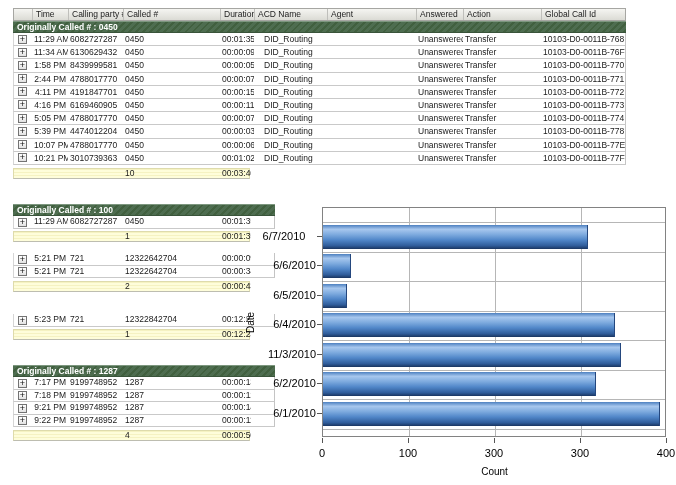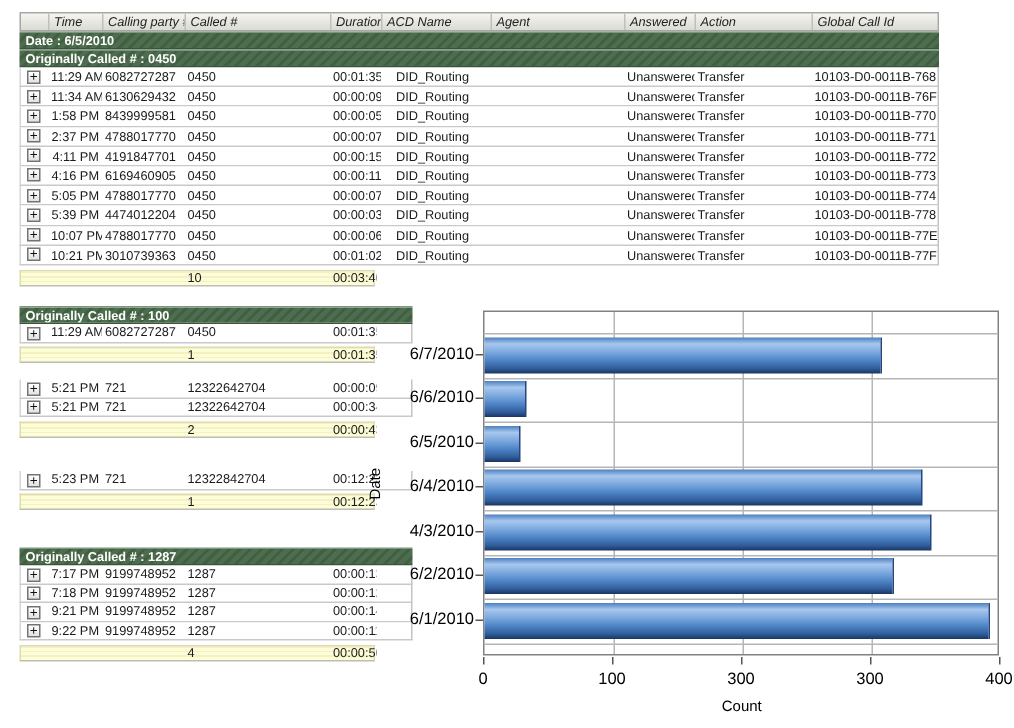--- a/index.html
+++ b/index.html
@@ -8,21 +8,21 @@
   :root{
     --cols-main:18px 36px 55px 97px 34px 73px 89px 47px 78px 86px;
     --cols-sub:18px 36px 55px 97px 31px;
   }
   *{box-sizing:border-box;}
 
   
   #main-table{position:absolute;left:13px;top:8px;width:613px;}
   .thead{display:grid;grid-template-columns:var(--cols-main);height:13px;
          background:linear-gradient(#f5f5f1,#dbdbd5);
-         border:1px solid #a6a6a2;font-size:8.5px;font-style:italic;line-height:11px;}
+         border:1px solid #a6a6a2;font-size:8.5px;line-height:11px;}
   .th{padding:0 0 0 3px;border-left:1px solid #bfbfbb;overflow:hidden;white-space:nowrap;color:#222;}
   .th:first-child{border-left:none;}
   .band{height:12px;line-height:11px;color:#fff;font-weight:bold;font-size:8.5px;
         padding-left:4px;overflow:hidden;white-space:nowrap;
         background:repeating-linear-gradient(135deg,#4e6d50 0 3px,#41603f 3px 5px);
         border-top:1px solid #7d977f;border-bottom:1px solid #39543a;}
   .trow{display:grid;grid-template-columns:var(--cols-main);height:13.2px;background:#fff;
         border-bottom:1px solid #c9c9c9;border-left:1px solid #d6d6d6;border-right:1px solid #c4c4c4;
         font-size:8.5px;line-height:12px;}
   .subrow{display:grid;grid-template-columns:var(--cols-sub);height:12.5px;background:#fff;
@@ -66,21 +66,20 @@
         <div class="th">Time</div>
         <div class="th">Calling party #</div>
         <div class="th">Called #</div>
         <div class="th">Duration</div>
         <div class="th">ACD Name</div>
         <div class="th">Agent</div>
         <div class="th">Answered</div>
         <div class="th">Action</div>
         <div class="th">Global Call Id</div>
       </div>
-    <div class="band">Date : 6/5/2010</div>
     <div class="band">Originally Called # : 0450</div>
     <div id="main-rows">
         <div class="trow">
           <div class="td">
             <div class="expand">+</div>
           </div>
           <div class="td t-right">11:29 AM</div>
           <div class="td">6082727287</div>
           <div class="td">0450</div>
           <div class="td t-right">00:01:35</div>
@@ -115,21 +114,21 @@
           <div class="td c-acd">DID_Routing</div>
           <div class="td"></div>
           <div class="td">Unanswered</div>
           <div class="td">Transfer</div>
           <div class="td">10103-D0-0011B-770</div>
         </div>
         <div class="trow">
           <div class="td">
             <div class="expand">+</div>
           </div>
-          <div class="td t-right">2:37 PM</div>
+          <div class="td t-right">2:44 PM</div>
           <div class="td">4788017770</div>
           <div class="td">0450</div>
           <div class="td t-right">00:00:07</div>
           <div class="td c-acd">DID_Routing</div>
           <div class="td"></div>
           <div class="td">Unanswered</div>
           <div class="td">Transfer</div>
           <div class="td">10103-D0-0011B-771</div>
         </div>
         <div class="trow">
@@ -370,29 +369,29 @@
   <div class="xtick" style="left: 322px; top: 438px;"></div>
       <div class="xlab" style="left: 300px; top: 447px;">0</div>
       <div class="xtick" style="left: 408px; top: 438px;"></div>
       <div class="xlab" style="left: 386px; top: 447px;">100</div>
       <div class="xtick" style="left: 494px; top: 438px;"></div>
       <div class="xlab" style="left: 472px; top: 447px;">300</div>
       <div class="xtick" style="left: 580px; top: 438px;"></div>
       <div class="xlab" style="left: 558px; top: 447px;">300</div>
       <div class="xtick" style="left: 666px; top: 438px;"></div>
       <div class="xlab" style="left: 644px; top: 447px;">400</div>
-      <div class="ylab" style="left: 252px; top: 229.75px;">6/7/2010</div>
+      <div class="ylab" style="left: 252px; top: 229.75px; text-align: center;">6/7/2010</div>
       <div class="ytick" style="left: 317px; top: 236px;"></div>
       <div class="ylab" style="left: 252px; top: 259.25px;">6/6/2010</div>
       <div class="ytick" style="left: 317px; top: 265px;"></div>
       <div class="ylab" style="left: 252px; top: 288.75px;">6/5/2010</div>
       <div class="ytick" style="left: 317px; top: 295px;"></div>
       <div class="ylab" style="left: 252px; top: 318.25px;">6/4/2010</div>
       <div class="ytick" style="left: 317px; top: 324px;"></div>
-      <div class="ylab" style="left: 252px; top: 347.75px;">4/3/2010</div>
+      <div class="ylab" style="left: 252px; top: 347.75px;">11/3/2010</div>
       <div class="ytick" style="left: 317px; top: 354px;"></div>
       <div class="ylab" style="left: 252px; top: 377.25px;">6/2/2010</div>
       <div class="ytick" style="left: 317px; top: 383px;"></div>
       <div class="ylab" style="left: 252px; top: 406.75px;">6/1/2010</div>
       <div class="ytick" style="left: 317px; top: 413px;"></div>
     </div>
 
 </div>
 
 </body></html>

